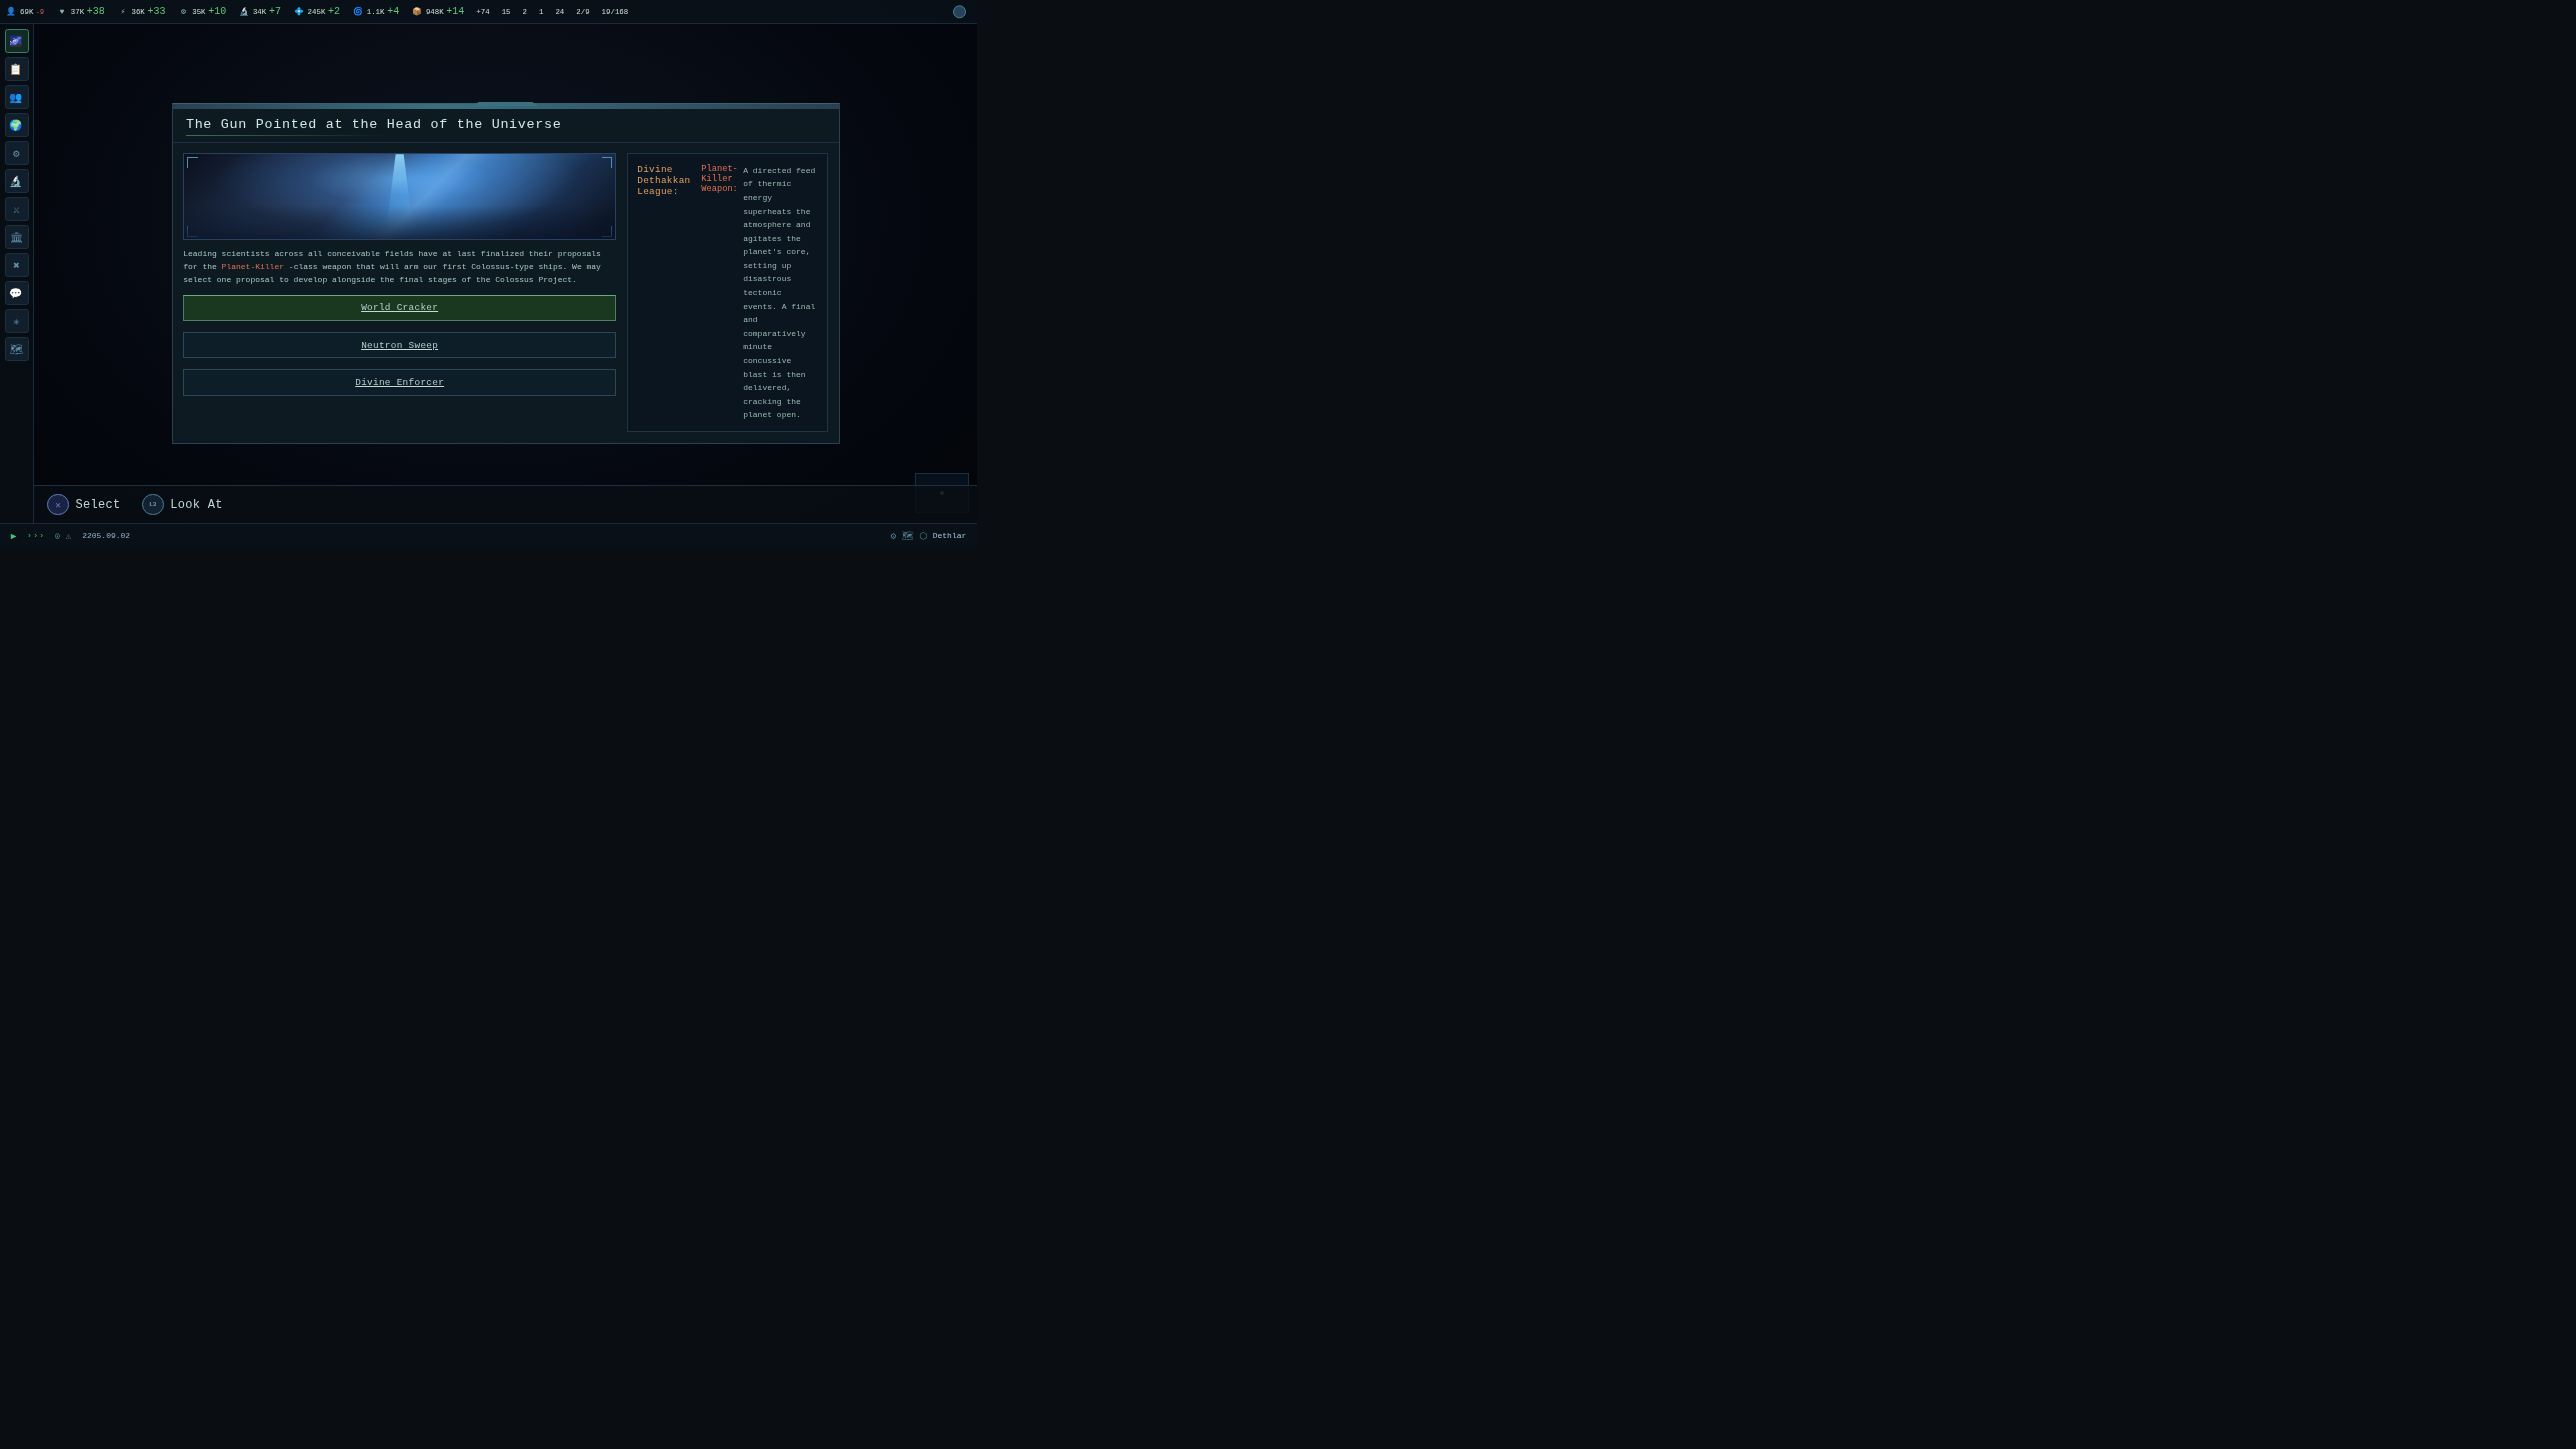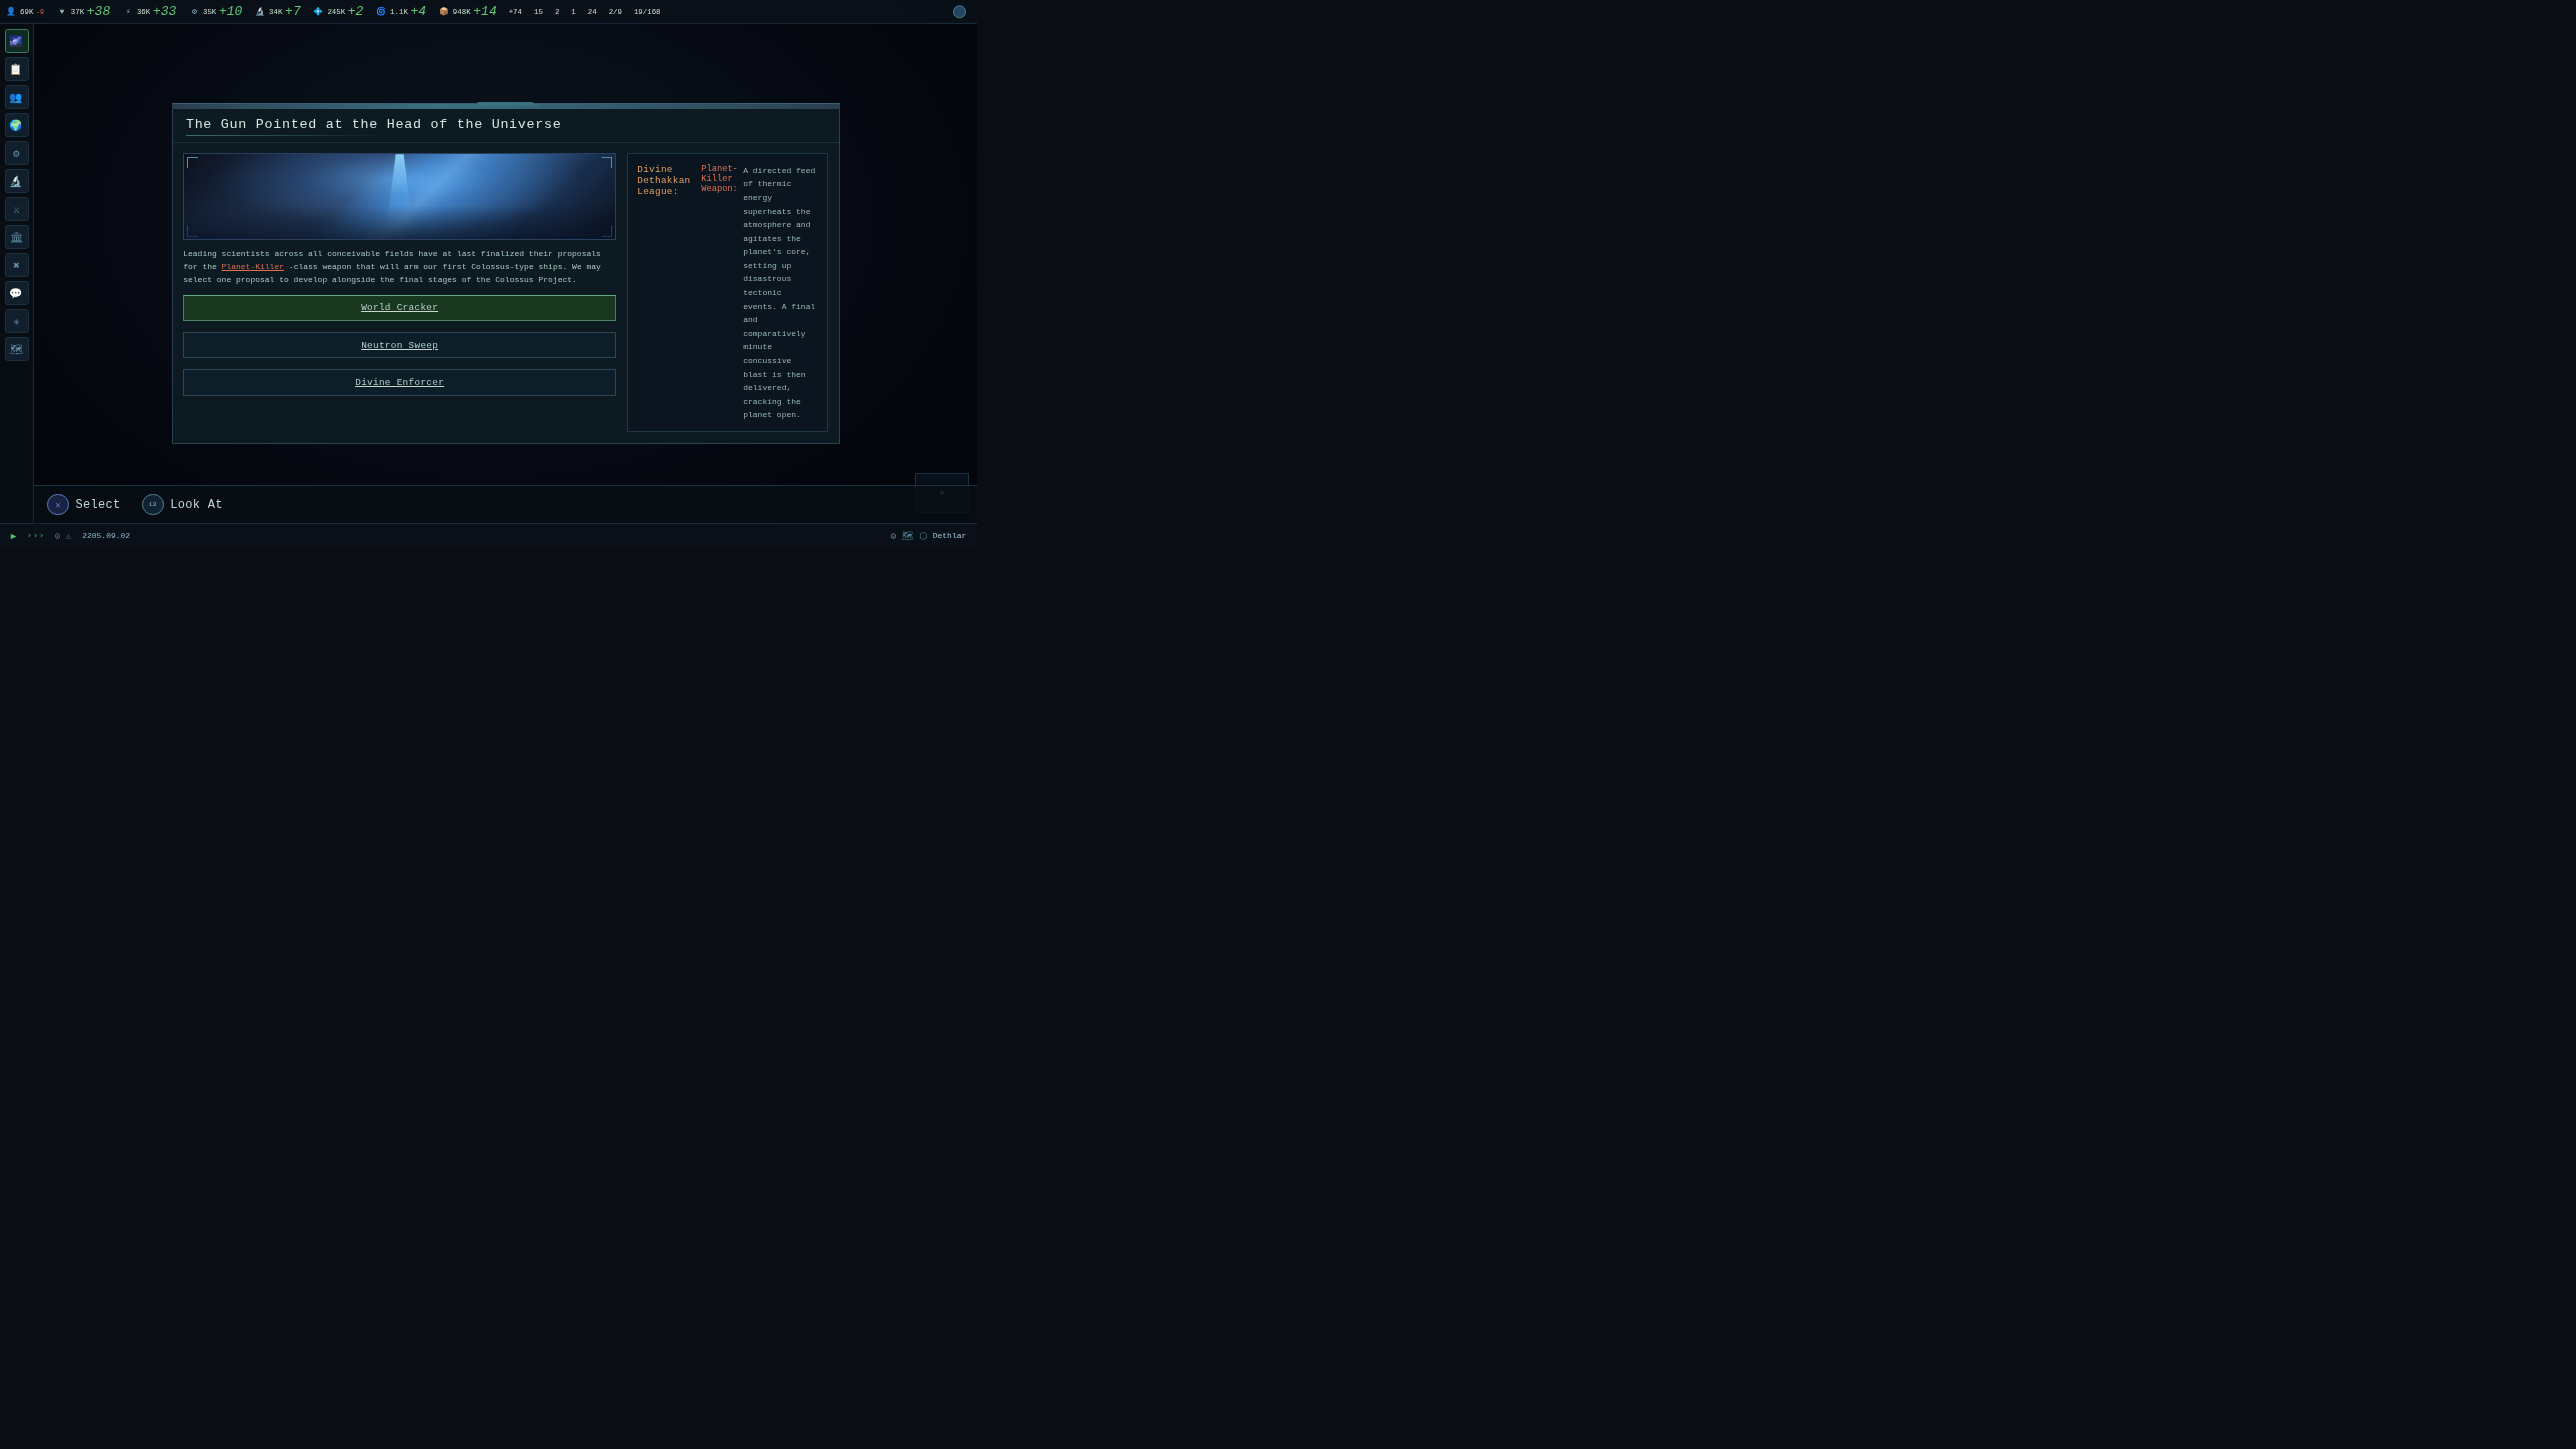--- a/index.html
+++ b/index.html
@@ -49,21 +49,21 @@
     .hud-icon {
       width: 12px;
       height: 12px;
       display: flex;
       align-items: center;
       justify-content: center;
       font-size: 8px;
     }
 
     .hud-val { color: #c8e0d0; font-size: 7.4px; }
-    .hud-delta { color: #60c878; font-size: 13px; font-style: italic; }
+    .hud-delta { color: #60c878; font-size: 10px; }
     .hud-delta-neg { color: #e06050; font-size: 6.7px; }
 
     
     .left-sidebar {
       position: absolute;
       left: 0;
       top: 24px;
       bottom: 24px;
       width: 34px;
       background: rgba(8,14,20,0.9);
@@ -269,21 +269,20 @@
     .corner-br { bottom: 2.7px; right: 2.7px; border-width: 0 1.3px 1.3px 0; }
 
     .event-description {
       font-size: 8px;
       line-height: 1.6;
       color: #a8c8c0;
     }
 
     .highlight-red {
       color: #e07050;
-      text-decoration: underline;
       cursor: pointer;
     }
 
     .choices-list {
       display: flex;
       flex-direction: column;
       gap: 11px;
       text-decoration: underline;
     }
 

